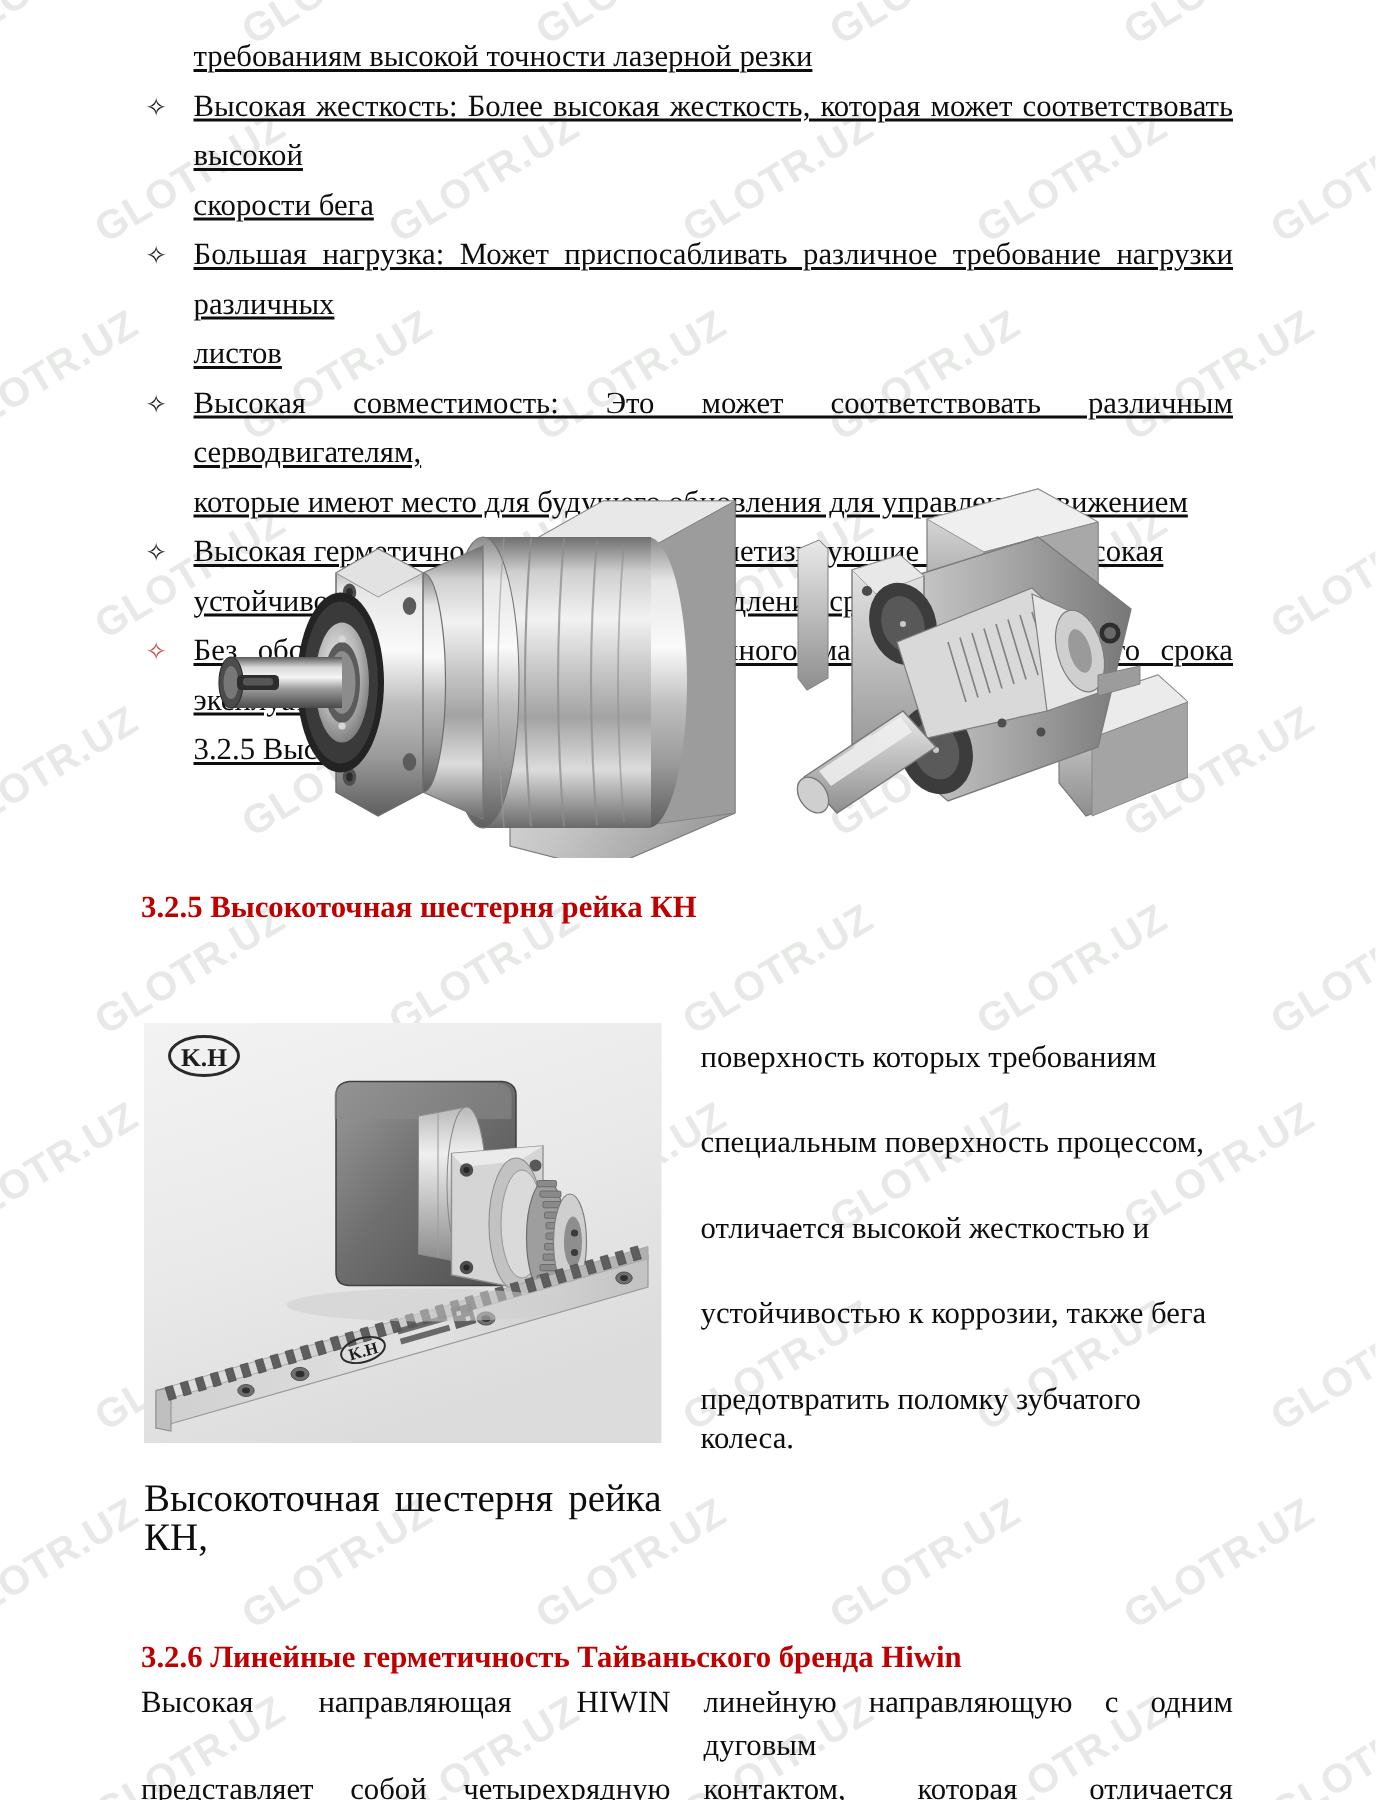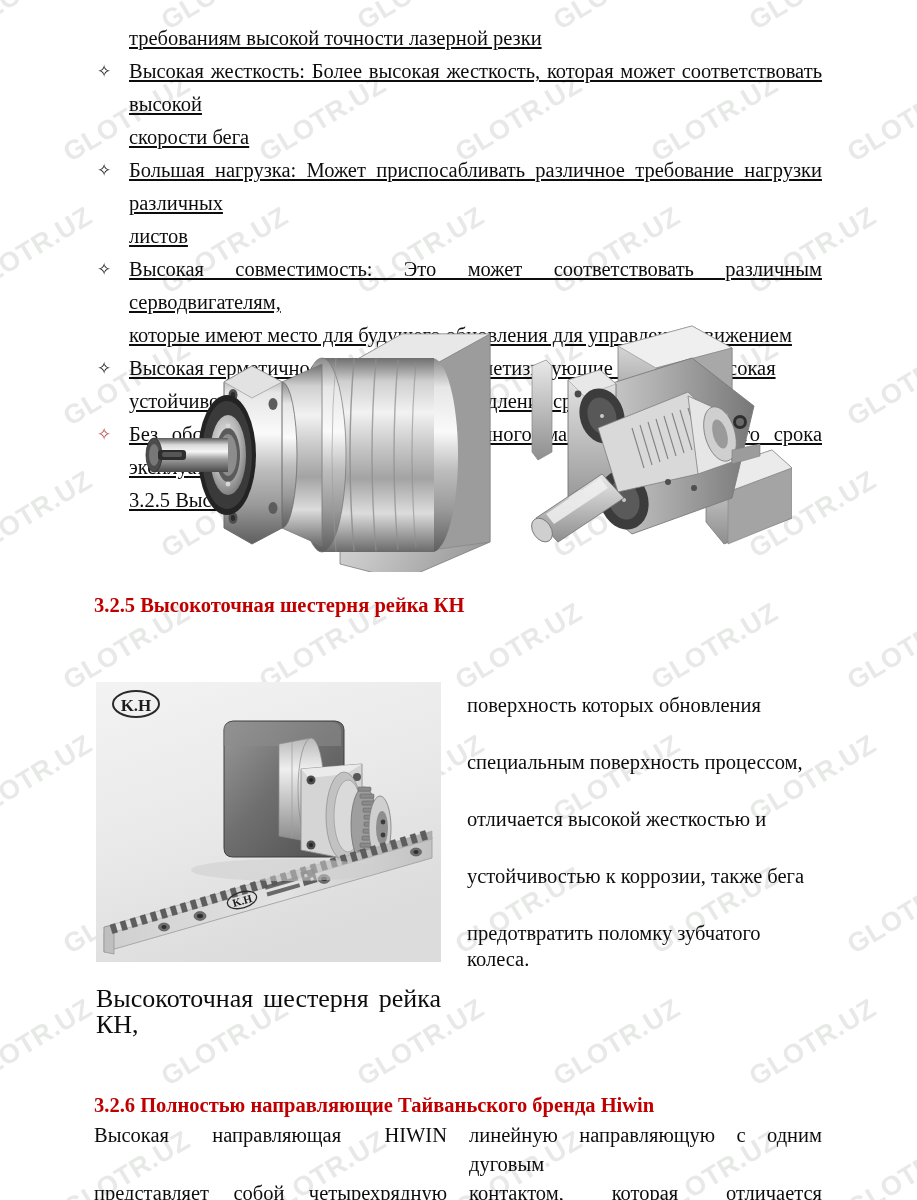--- a/index.html
+++ b/index.html
@@ -578,30 +578,30 @@
             <rect x="211" y="198" width="3" height="3" fill="#e0e0e0"></rect>
             <rect x="216" y="203" width="3" height="3" fill="#e0e0e0"></rect>
           </g>
         </g>
 
         <ellipse cx="190" cy="188" rx="95" ry="11" fill="#cdcdcd" opacity="0.55"></ellipse>
       </svg>
     </div>
 
     <div class="right-col">
-      <p>поверхность которых обновления</p>
+      <p>поверхность которых требованиям</p>
       <p>специальным поверхность процессом,</p>
       <p>отличается высокой жесткостью и</p>
       <p>устойчивостью к коррозии, также бега</p>
       <p>предотвратить поломку зубчатого колеса.</p>
     </div>
 
     <div class="left-caption">Высокоточная шестерня рейка КН,</div>
 
-    <div class="heading-red" id="heading-326">3.2.6 Полностью направляющие Тайваньского бренда Hiwin</div>
+    <div class="heading-red" id="heading-326">3.2.6 Линейные герметичность Тайваньского бренда Hiwin</div>
 
     <div class="bottom-cols">
       <div class="col">
         <p>
           <span class="stretch">Высокая направляющая HIWIN</span>
           <span class="stretch">представляет собой четырехрядную</span>
         </p>
       </div>
       <div class="col">
         <p>

